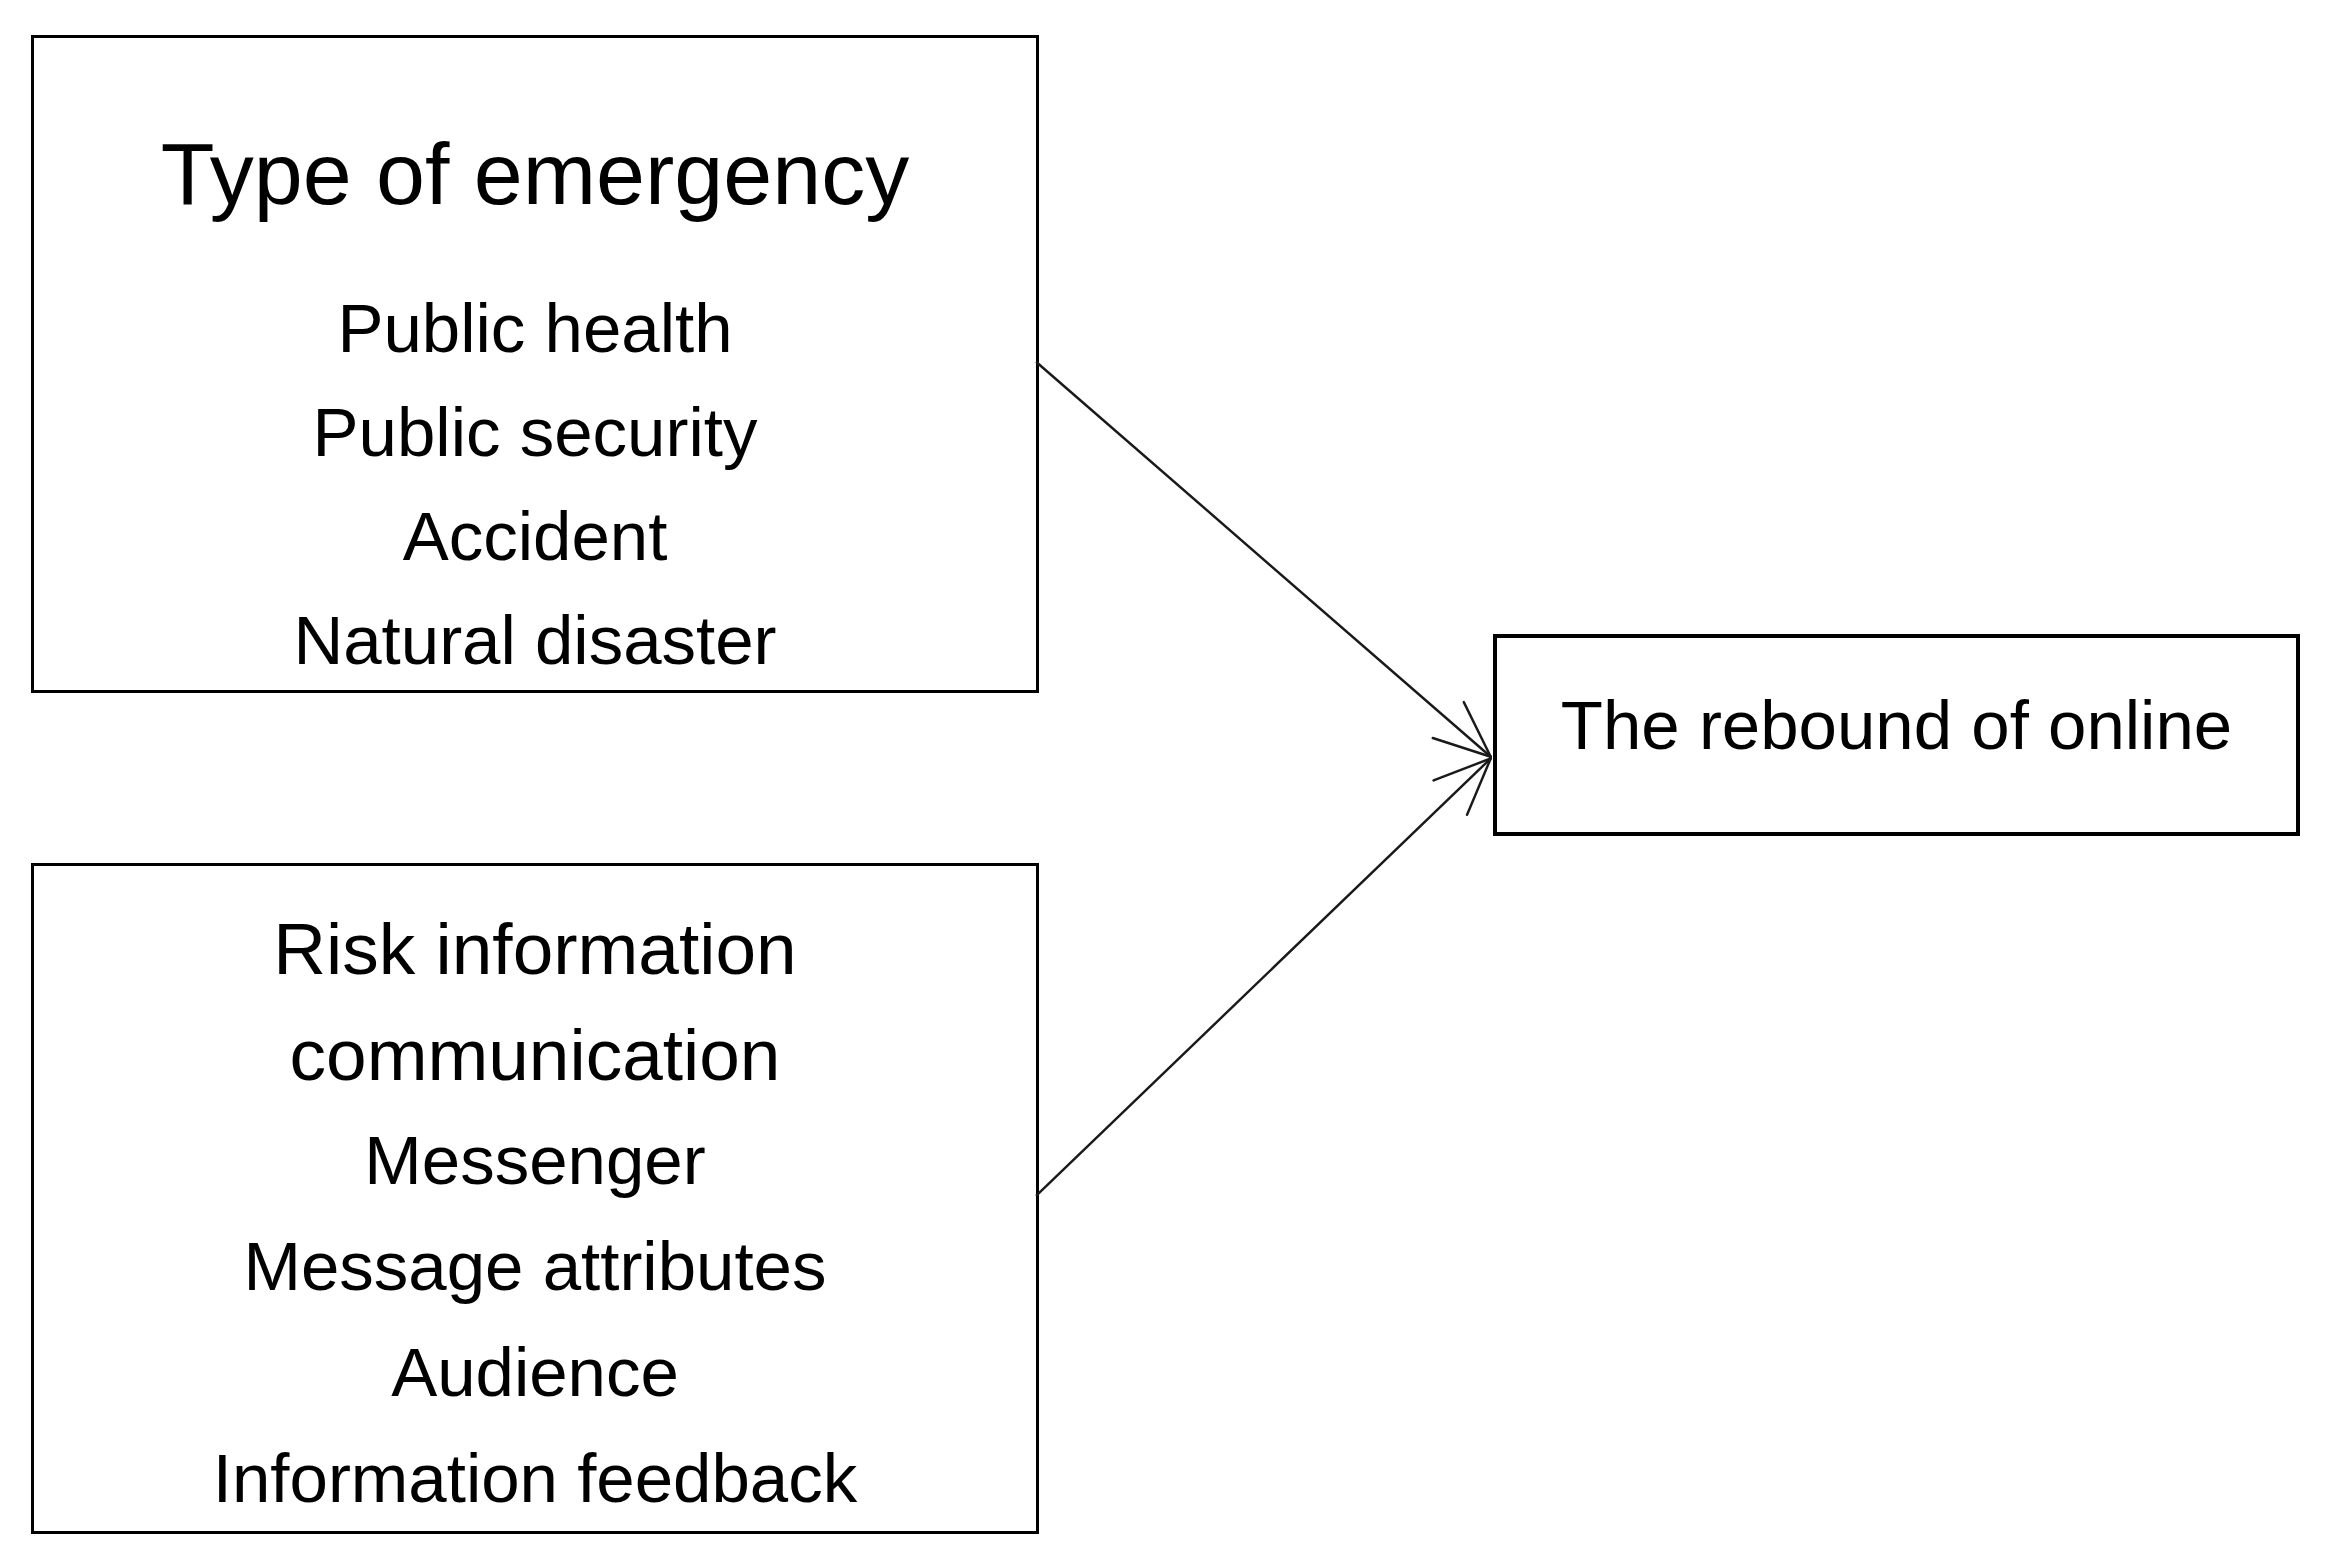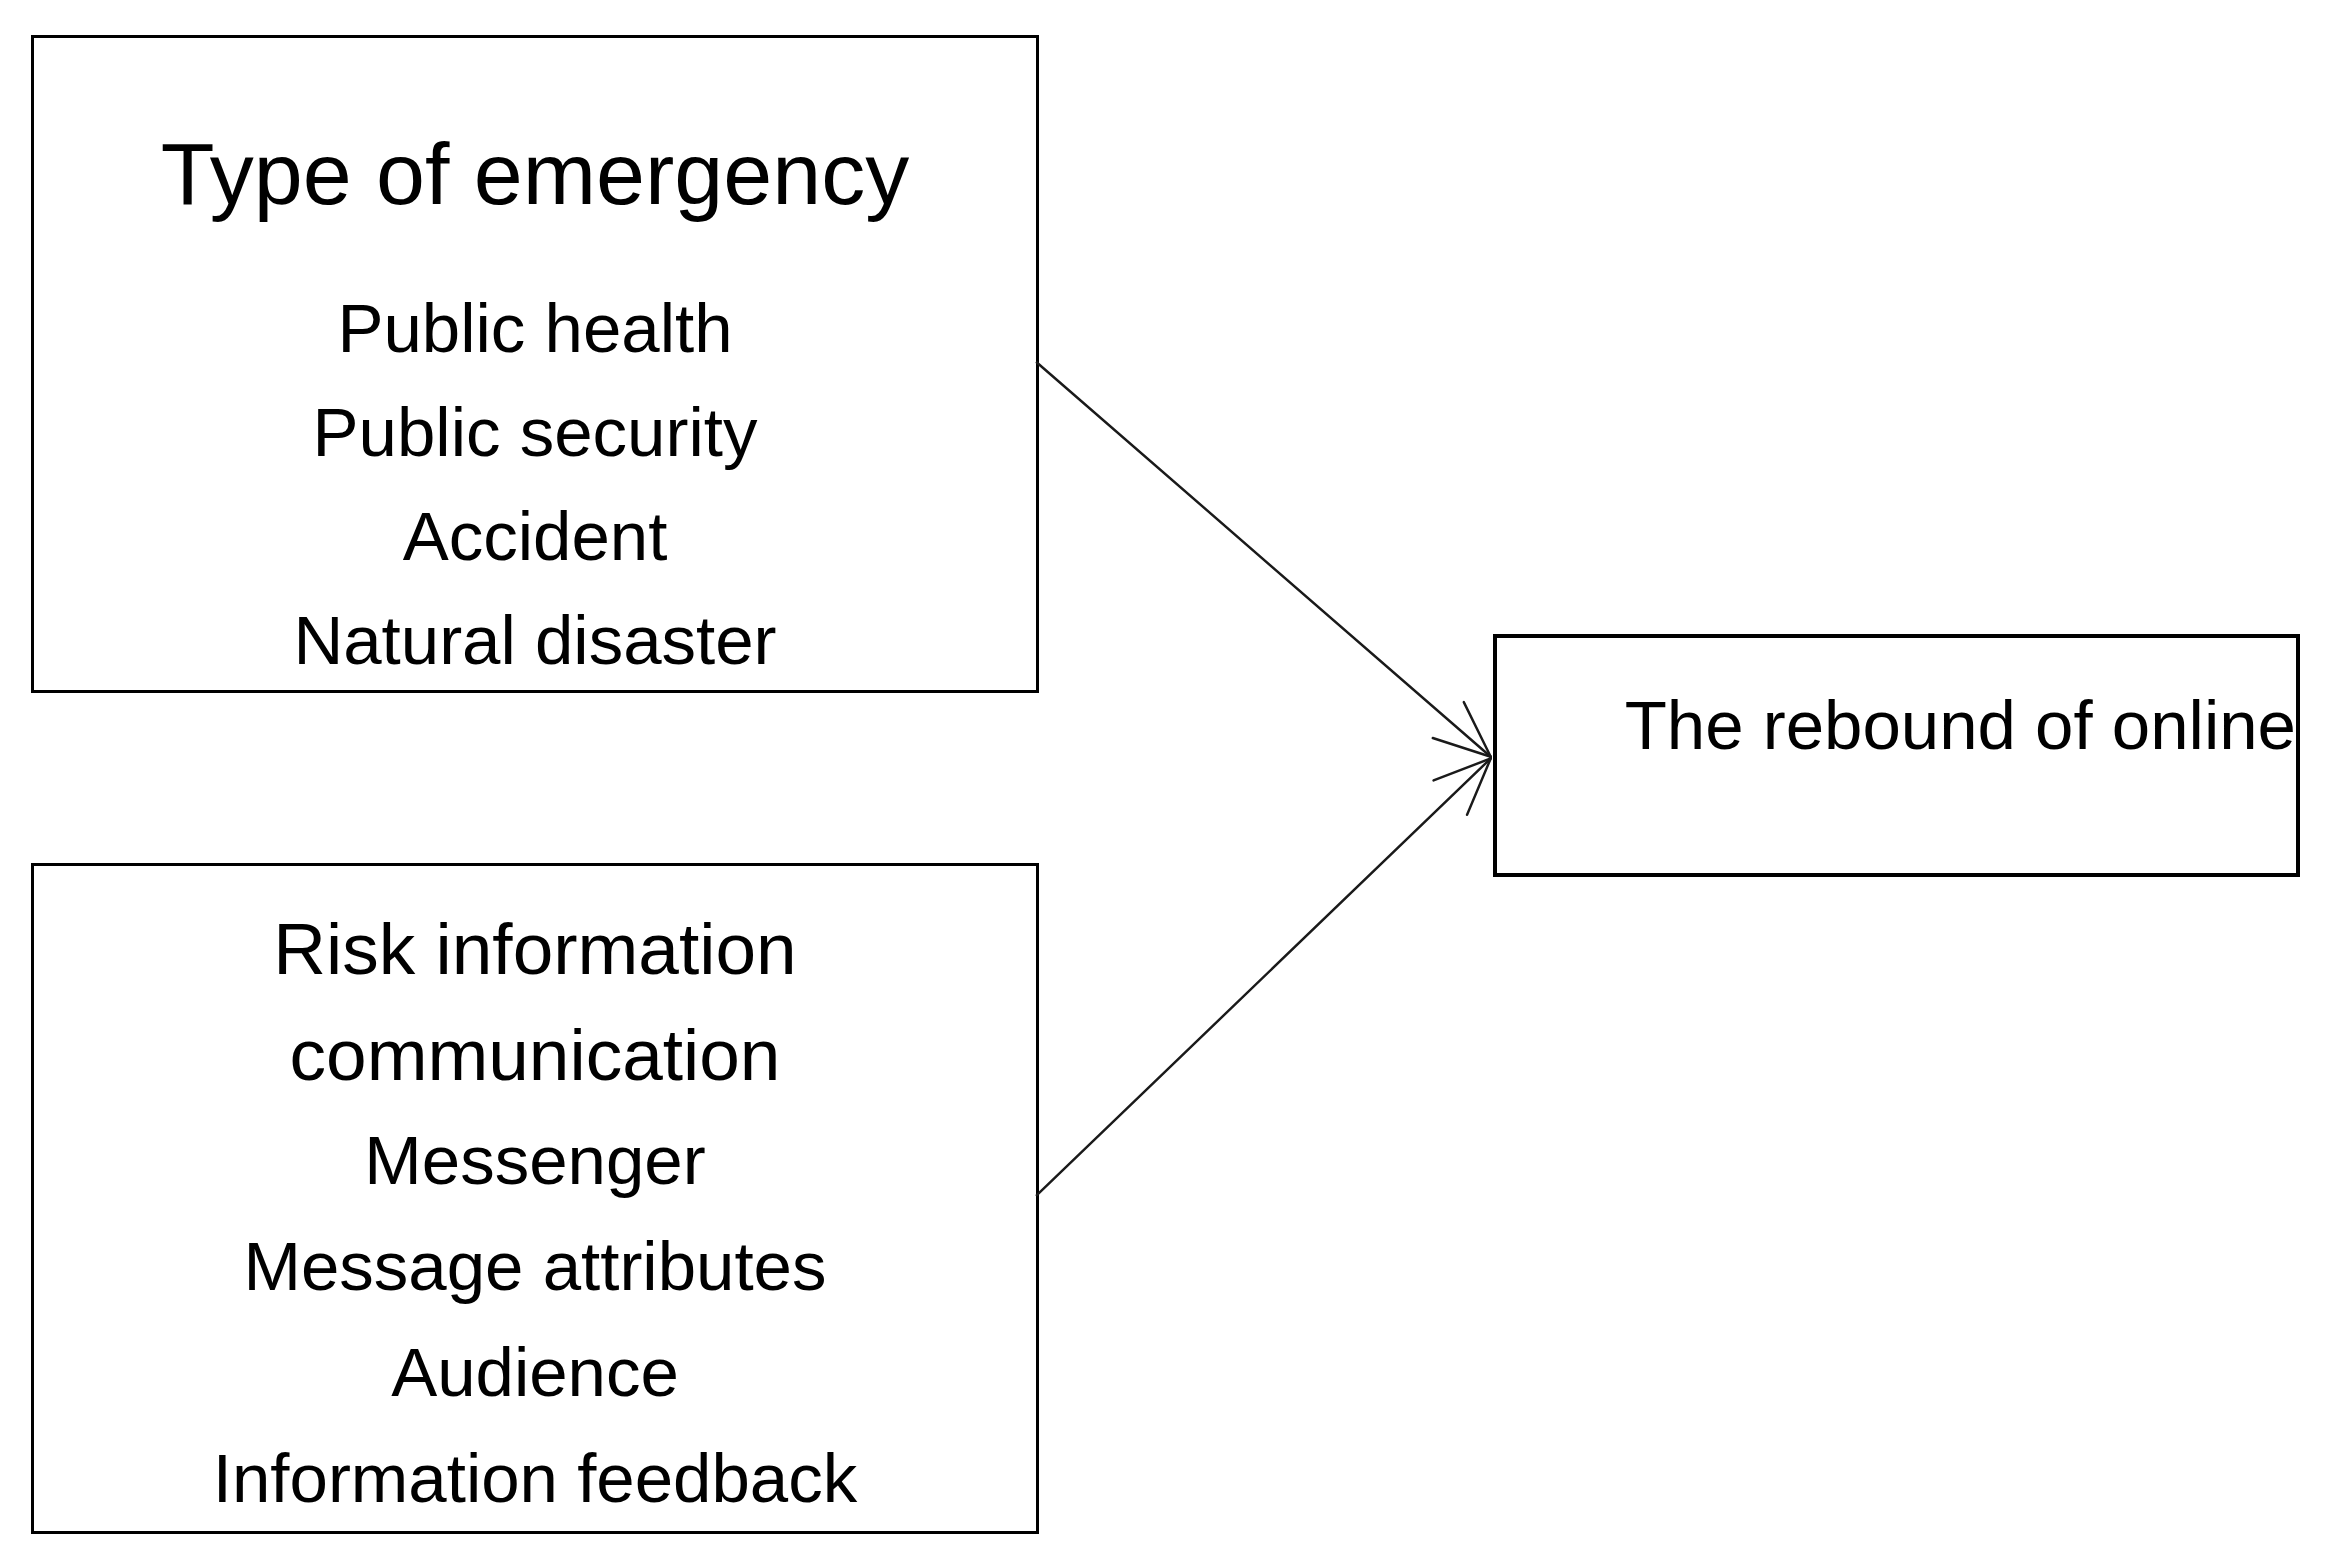--- a/index.html
+++ b/index.html
@@ -61,24 +61,23 @@
   .box-risk .item {
     font-size: 69px;
     line-height: 106px;
     white-space: nowrap;
   }
   
   .box-outcome {
     left: 1493px;
     top: 634px;
     width: 807px;
-    height: 243px;
+    height: 202px;
     border: 4.1px solid #000000;
     padding-top: 43px;
-    text-align: right;
   }
   .box-outcome .outcome-line {
     font-size: 69px;
     line-height: 90px;
     white-space: nowrap;
   }
   
   .arrow-layer {
     position: absolute;
     left: 0;

